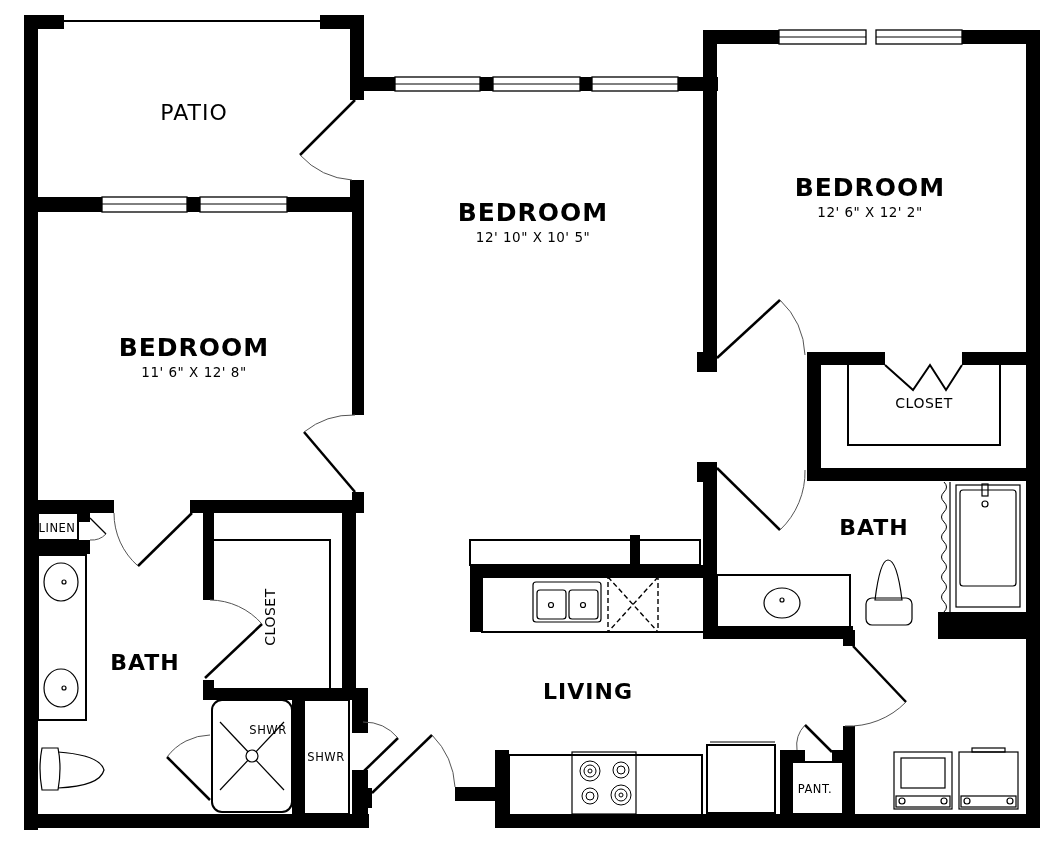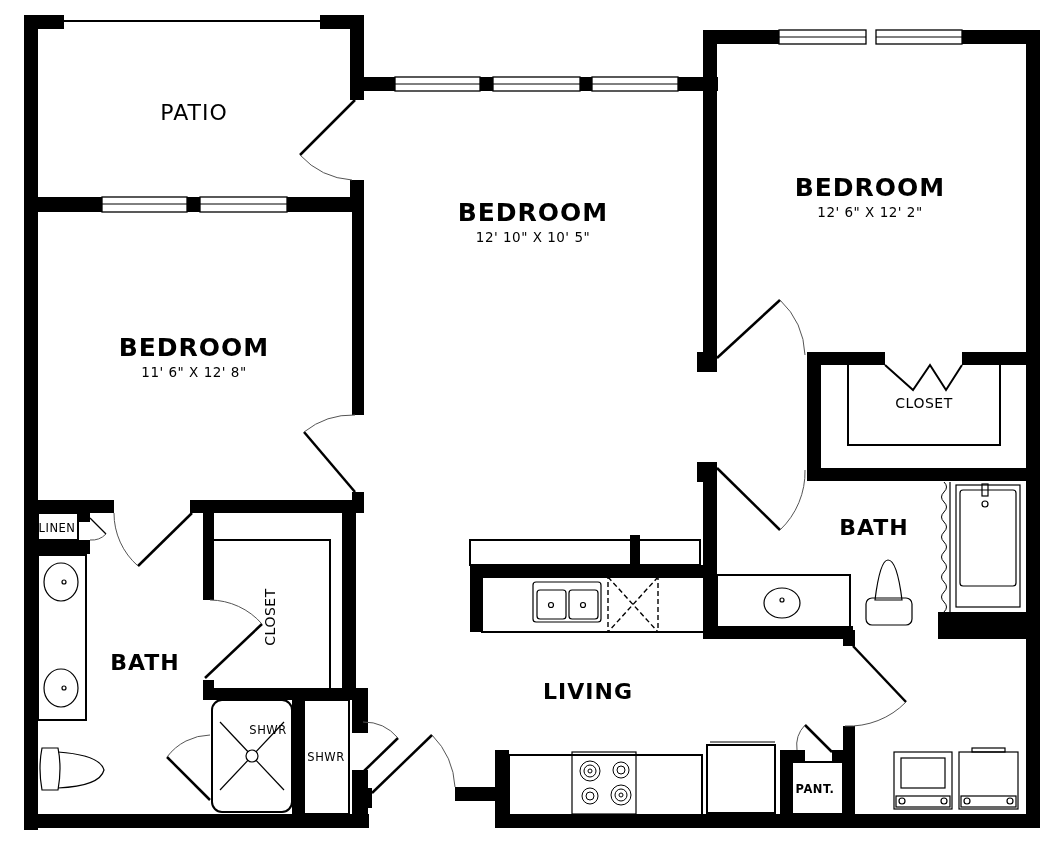--- a/index.html
+++ b/index.html
@@ -273,13 +273,13 @@
 <div class="lbl small" style="left:271px; top:617px; transform:translate(-50%,-50%) rotate(-90deg);">CLOSET</div>
 
 <div class="lbl tiny" style="left:57px; top:528px;">LINEN</div>
 
 <div class="lbl tiny" style="left:268px; top:730px;">SHWR</div>
 
 <div class="lbl tiny" style="left:326px; top:757px;">SHWR</div>
 
 <div class="lbl room-mid" style="left:588px; top:692px;">LIVING</div>
 
-<div class="lbl tiny" style="left:815px; top:789px;font-weight:bold;">PANT.</div>
+<div class="lbl tiny" style="left:815px; top:789px;">PANT.</div>
 
 </body></html>

